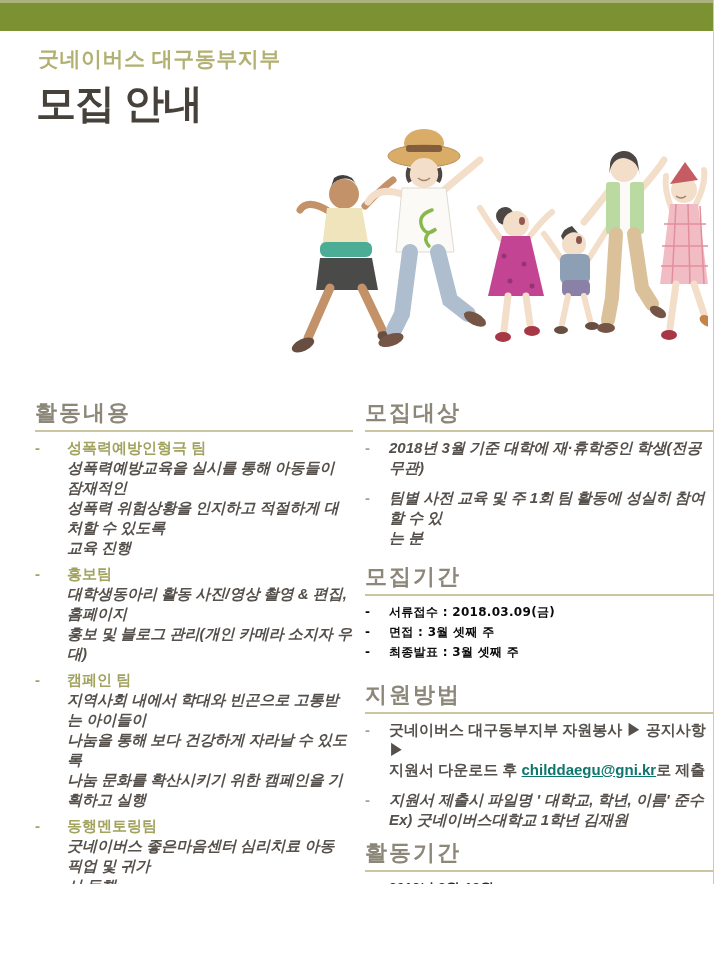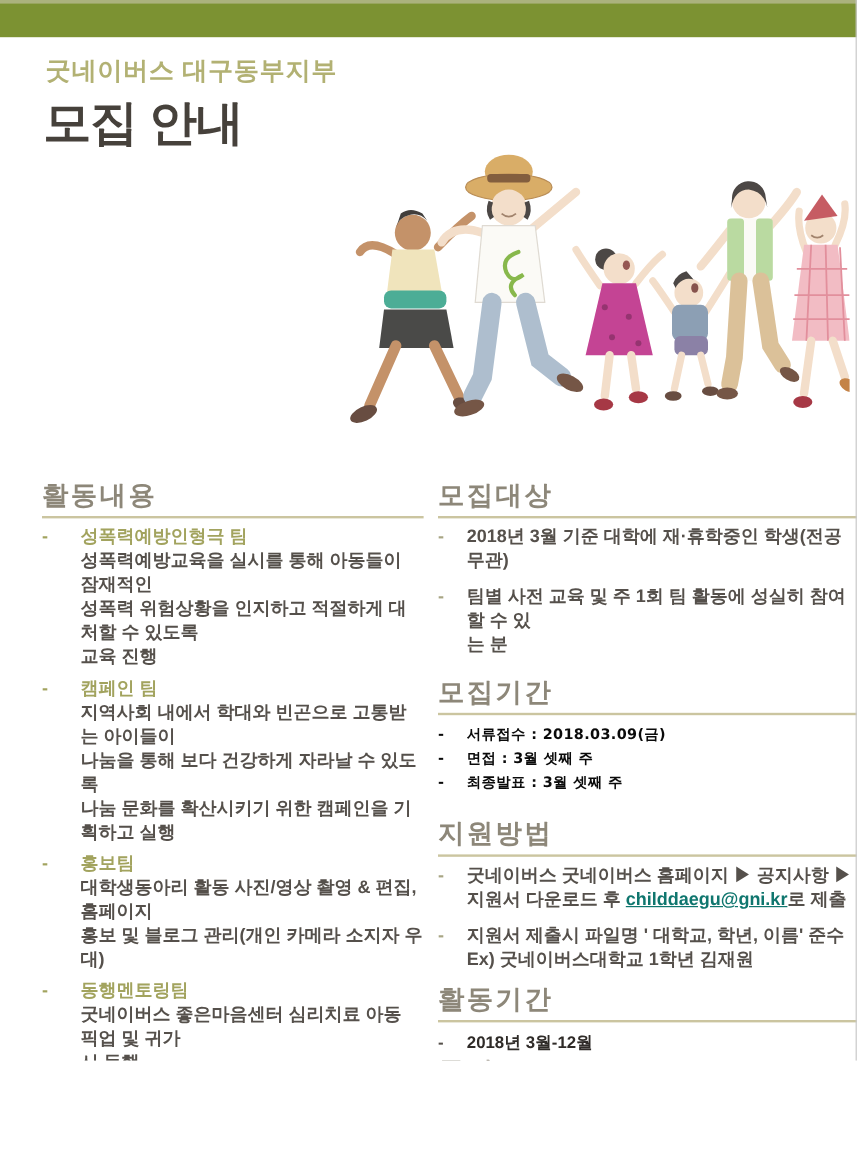--- a/index.html
+++ b/index.html
@@ -22,21 +22,21 @@
   
   .col{position:absolute;top:400px;}
   .col-left{left:35px;width:318px;}
   .col-right{left:365px;width:349px;}
   h2.sec-h{margin:0;font-size:22px;line-height:26px;font-weight:700;color:#8D8779;letter-spacing:2px;}
   .rule{height:2px;background:#CBC5A0;margin:4px 0 6px 0;}
 
   .li{display:grid;grid-template-columns:32px 1fr;font-size:15px;font-weight:700;color:#55504B;line-height:20px;}
   .li::before{content:"-";color:#55504B;}
   .col-right .li{grid-template-columns:24px 1fr;}
-  .pre{white-space:pre-line;}
+  .pre{white-space:pre-line;font-style:italic;}
 
   .team{margin-bottom:6px;}
   .team::before{color:#A2A35E;}
   .team .name{color:#A2A35E;}
 
   .benefits .li{font-size:14.5px;line-height:17.5px;margin-bottom:3px;}
 
   .target .li{margin-bottom:10px;}
   .target .li::before{color:#A8A584;}
 
@@ -176,35 +176,35 @@
     <div class="li team">
       <div>
         <div class="name">성폭력예방인형극 팀</div>
         <div class="pre">성폭력예방교육을 실시를 통해 아동들이 잠재적인
 성폭력 위험상황을 인지하고 적절하게 대처할 수 있도록
 교육 진행</div>
       </div>
     </div>
     <div class="li team">
       <div>
+        <div class="name">홍보팀</div>
+        <div class="pre">대학생동아리 활동 사진/영상 촬영 &amp; 편집, 홈페이지
+홍보 및 블로그 관리(개인 카메라 소지자 우대)</div>
+      </div>
+    </div>
+    <div class="li team">
+      <div>
         <div class="name">캠페인 팀</div>
         <div class="pre">지역사회 내에서 학대와 빈곤으로 고통받는 아이들이
 나눔을 통해 보다 건강하게 자라날 수 있도록
 나눔 문화를 확산시키기 위한 캠페인을 기획하고 실행</div>
       </div>
     </div>
     <div class="li team">
       <div>
-        <div class="name">홍보팀</div>
-        <div class="pre">대학생동아리 활동 사진/영상 촬영 &amp; 편집, 홈페이지
-홍보 및 블로그 관리(개인 카메라 소지자 우대)</div>
-      </div>
-    </div>
-    <div class="li team">
-      <div>
         <div class="name">동행멘토링팀</div>
         <div class="pre">굿네이버스 좋은마음센터 심리치료 아동 픽업 및 귀가
 시 동행</div>
       </div>
     </div>
 
     <h2 class="sec-h" style="margin-top:8px">혜택</h2>
     <div class="rule"></div>
     <div class="benefits">
       <div class="li">
@@ -239,21 +239,21 @@
       <div class="li">
           <div>최종발표 : 3월 셋째 주</div>
         </div>
     </div>
 
     <div class="sec-apply apply">
       <h2 class="sec-h">지원방법</h2>
       <div class="rule"></div>
       <div class="li">
         <div>
-          <div>굿네이버스 굿네이버스 홈페이지 ▶ 공지사항 ▶</div>
+          <div>굿네이버스 대구동부지부 자원봉사 ▶ 공지사항 ▶</div>
           <div><span>지원서 다운로드 후 </span><a class="email">childdaegu@gni.kr</a><span>로 제출</span></div>
         </div>
       </div>
       <div class="li">
           <div class="pre">지원서 제출시 파일명 ' 대학교, 학년, 이름' 준수
 Ex) 굿네이버스대학교 1학년 김재원</div>
         </div>
     </div>
 
     <div class="sec-activity activity">

